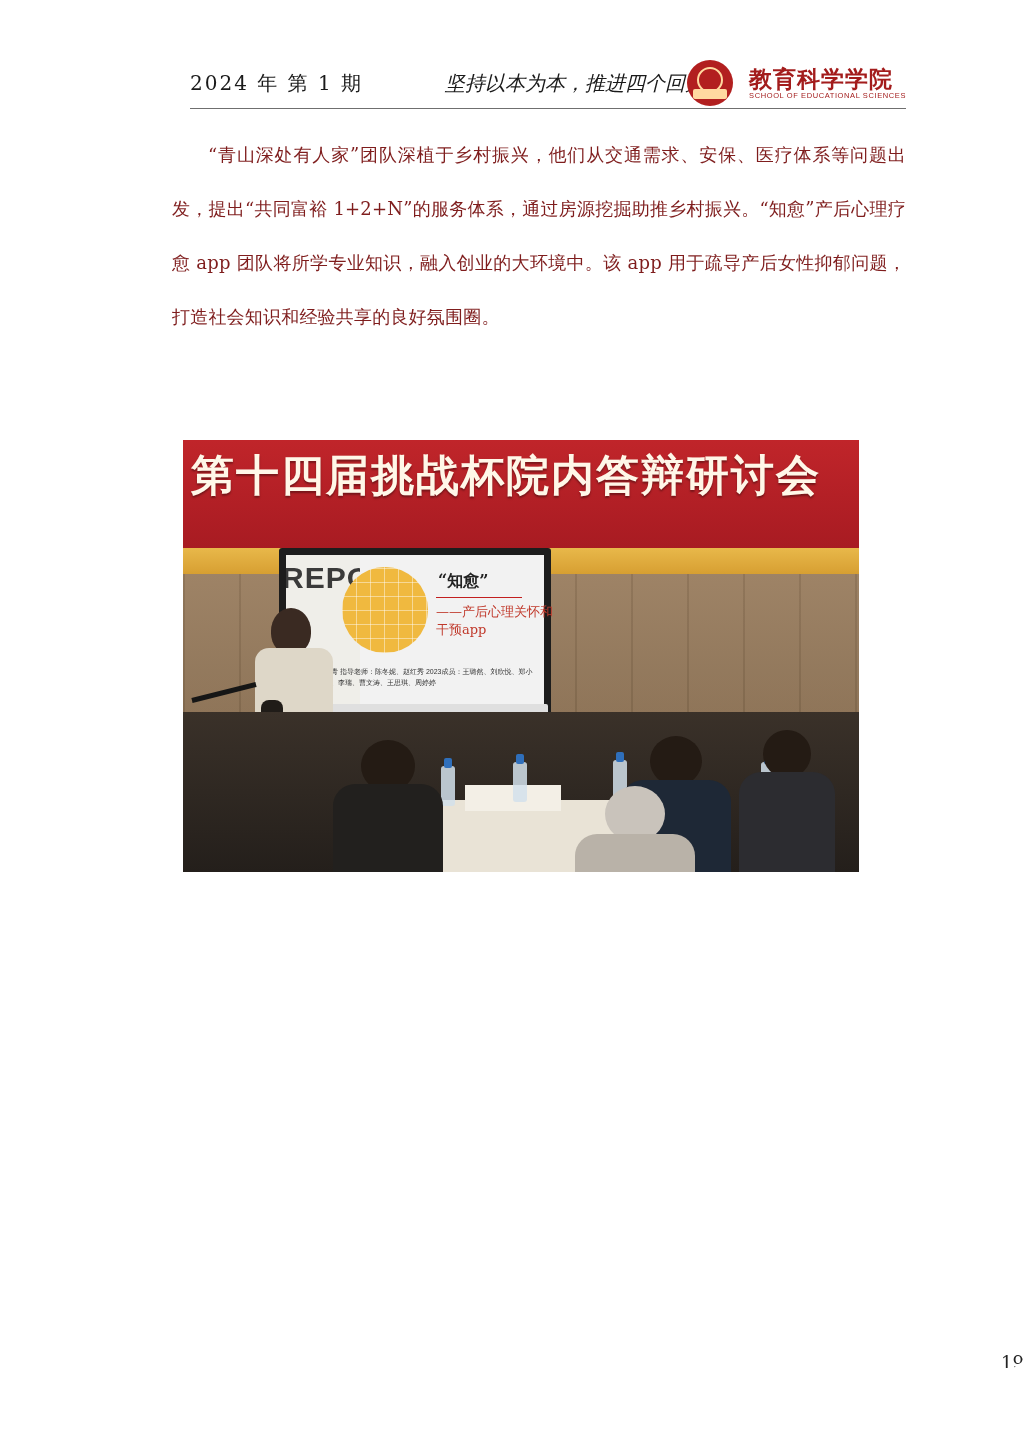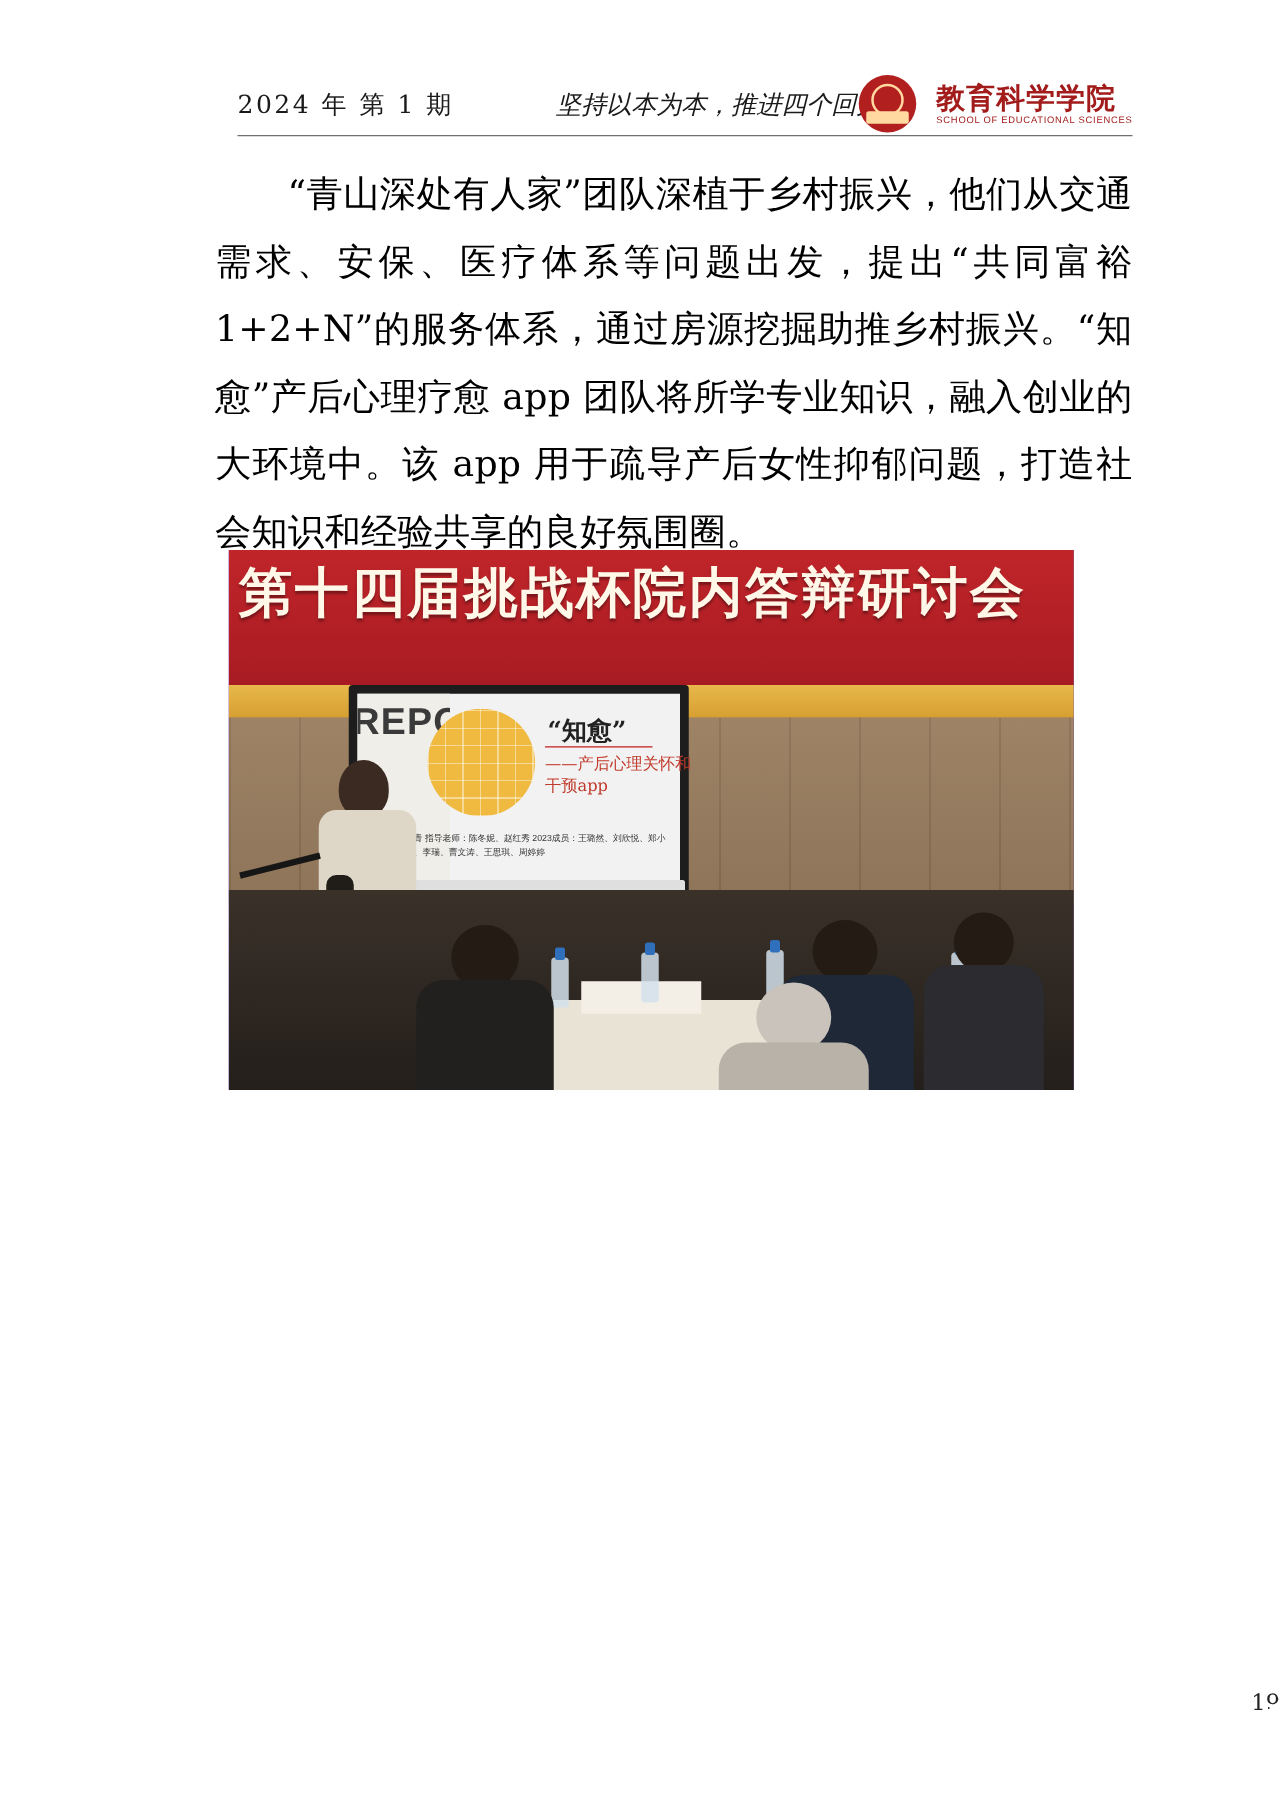--- a/index.html
+++ b/index.html
@@ -119,25 +119,25 @@
     width: 716px;
     height: 1px;
     background: #6f6f6f;
   }
 
   
   .body-block {
     position: absolute;
     left: 172px;
     width: 734px;
-    font-size: 29px;
+    font-size: 18px;
     line-height: 54px;
     text-align: justify;
     text-justify: inter-ideograph;
-    color: #000000;
+    color: #7f1d1d;
     letter-spacing: 0.2px;
   }
   .body-block p { margin: 0; text-indent: 2em; }
   #para1 { top: 128px; }
   #para2 { top: 878px; }
 
   
   .photo {
     position: absolute;
     left: 183px;
@@ -198,21 +198,21 @@
   .ph-circle {
     position:absolute; left:56px; top:12px; width:86px; height:86px;
     border-radius:50%; background:#f0b93f;
     background-image:
       repeating-linear-gradient(0deg, rgba(255,255,255,.45) 0 1px, transparent 1px 14px),
       repeating-linear-gradient(90deg, rgba(255,255,255,.45) 0 1px, transparent 1px 14px);
   }
   .ph-sl-title {
     position:absolute; left:152px; top:16px;
     font-family:"DejaVu Serif","Liberation Serif",serif;
-    font-size:20px; font-weight:bold; color:#222;
+    font-size:16px; font-weight:bold; color:#222;
   }
   .ph-sl-line { position:absolute; left:150px; top:42px; width:86px; height:1px; background:#c21f1f; }
   .ph-sl-sub {
     position:absolute; left:150px; top:48px; width:118px;
     font-family:"DejaVu Serif","Liberation Serif",serif;
     font-size:13px; font-weight:normal; color:#c0392b; line-height:18px;
   }
   .ph-sl-foot {
     position:absolute; left:10px; bottom:38px; width:250px;
     font-family:"Liberation Sans",sans-serif; font-size:7px; color:#333;

